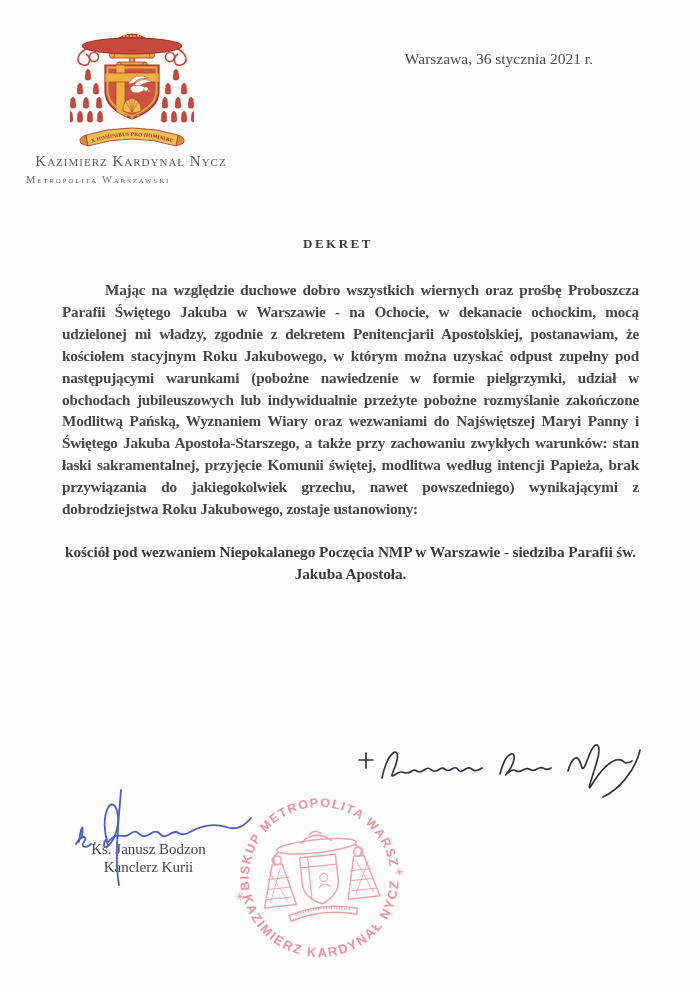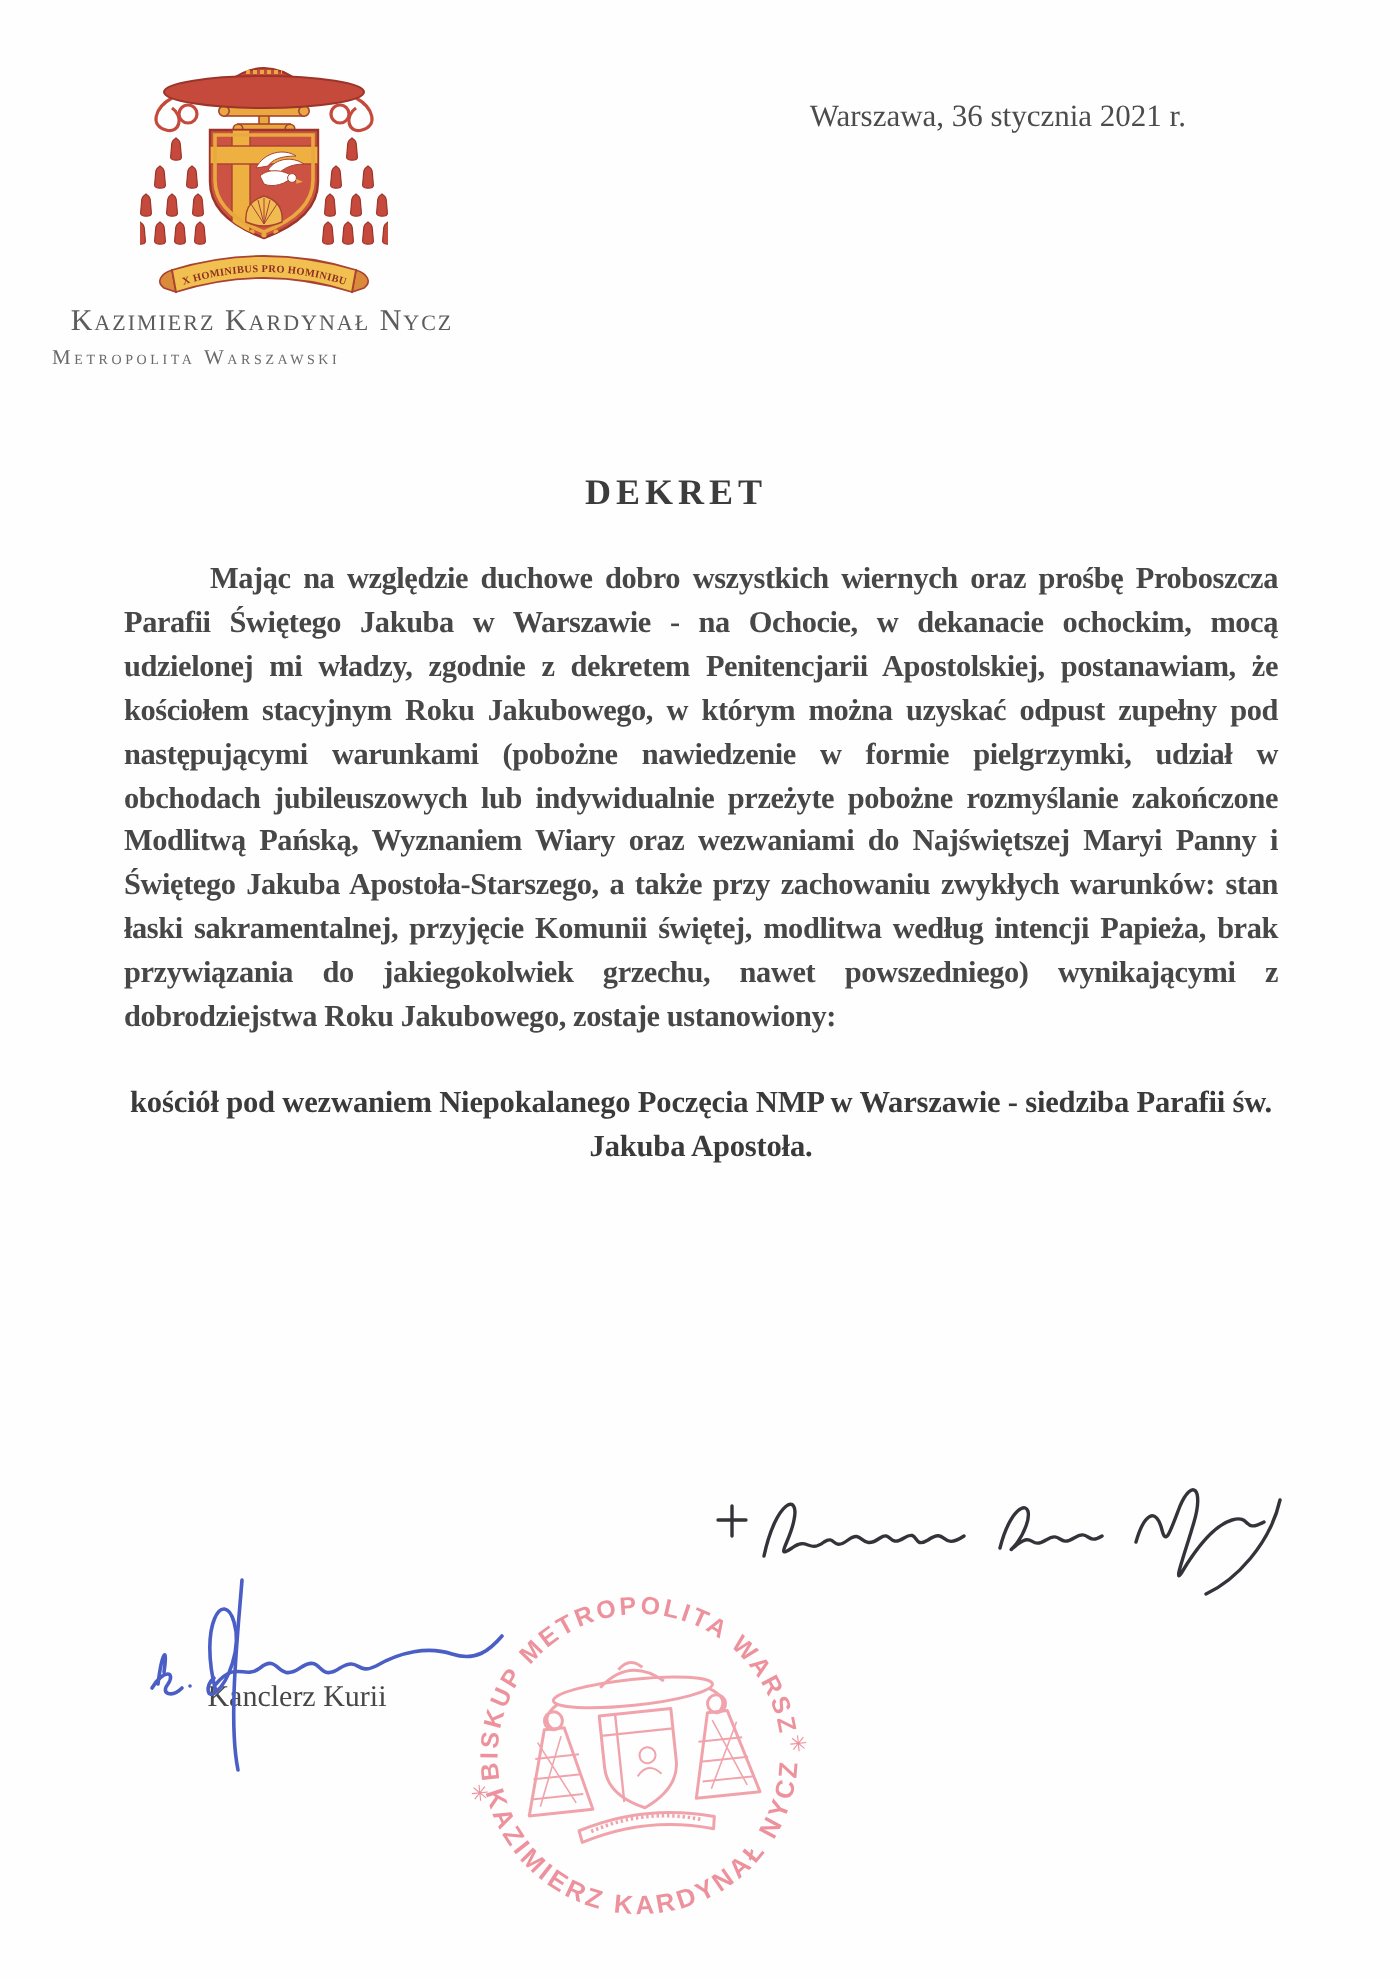--- a/index.html
+++ b/index.html
@@ -18,21 +18,21 @@
     position:absolute;top:174px;left:26px;width:210px;
     font-variant:small-caps;font-size:10.5px;letter-spacing:1.8px;color:#6a6a6a;
   }
   
   .meta{position:absolute;top:50px;right:100px;text-align:right;font-size:15.5px;color:#4c4c4c;}
   .meta .place-date{margin-right:7px;}
   .meta .doc-number{margin-top:14px;}
   
   .doc-title{
     position:absolute;top:236px;left:0;width:676px;text-align:center;
-    font-size:18px;font-weight:bold;letter-spacing:2.5px;color:#3c3c3c;
+    font-size:13px;font-weight:bold;letter-spacing:2.5px;color:#3c3c3c;
   }
   .para{
     position:absolute;left:62px;width:577px;text-align:justify;
     font-size:15.2px;line-height:21.9px;letter-spacing:-0.2px;
     text-indent:43px;color:#474747;
   }
   #paragraph-1{top:279px;font-weight:bold;}
   #paragraph-2{top:652px;word-spacing:4px;}
   .decree-block{
     position:absolute;top:541px;left:62px;width:577px;text-align:center;
@@ -185,20 +185,21 @@
   <svg id="blue-sig" viewBox="0 0 192 106" aria-hidden="true">
     <g fill="none" stroke="#4a5ec6" stroke-width="1.8" stroke-linecap="round" stroke-linejoin="round">
       <path d="M15,58 C17,42 20,38 18,52 M12,60 C18,50 24,52 20,58 C16,63 22,65 27,60"></path>
       <circle cx="31" cy="59" r="0.9" fill="#4a5ec6" stroke="none"></circle>
       <path d="M44,62 C35,28 48,10 53,27 C57,40 50,57 44,62 C40,66 38,59 43,55"></path>
       <path d="M44,58 C54,46 58,56 66,50 C76,42 74,58 86,50 C98,42 94,58 106,50 C116,44 114,54 124,49 C136,42 150,39 162,43 C174,47 181,41 187,34"></path>
       <path d="M57,6 C55,32 50,76 55,101"></path>
     </g>
   </svg>
   <div class="sig-left">
+    <div>Ks. Janusz Bodzon</div>
     <div>Kanclerz Kurii</div>
   </div>
 
   <svg id="stamp-svg" viewBox="0 0 196 206" aria-hidden="true">
     <defs>
       <path id="stampTopArc" d="M 27,96 A 71,71 0 1 1 169,96"></path>
       <path id="stampBottomArc" d="M 19,96 A 79,79 0 0 0 177,96"></path>
     </defs>
     <g transform="rotate(-6 98 98)" opacity="0.9">
 

